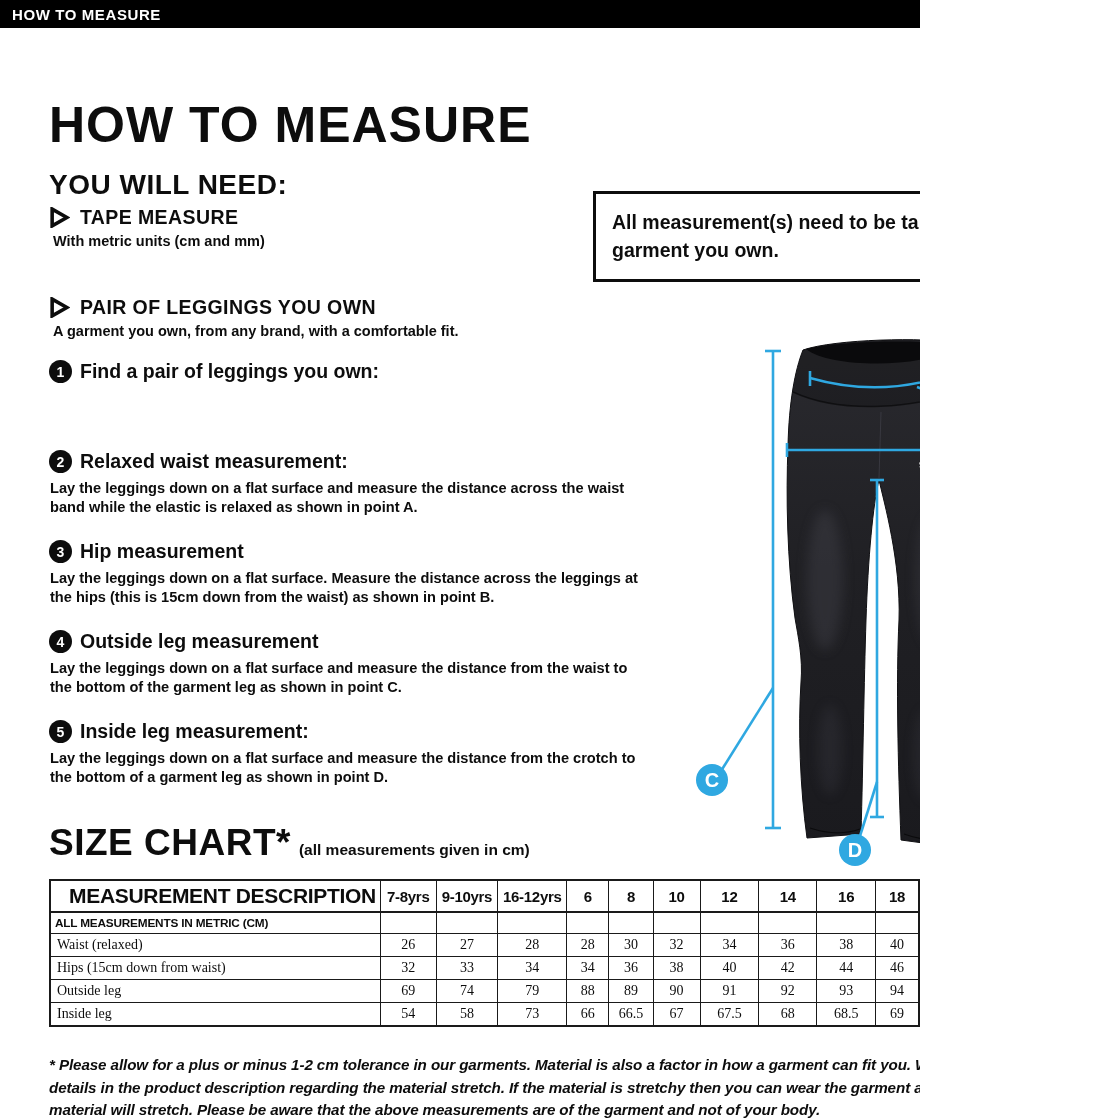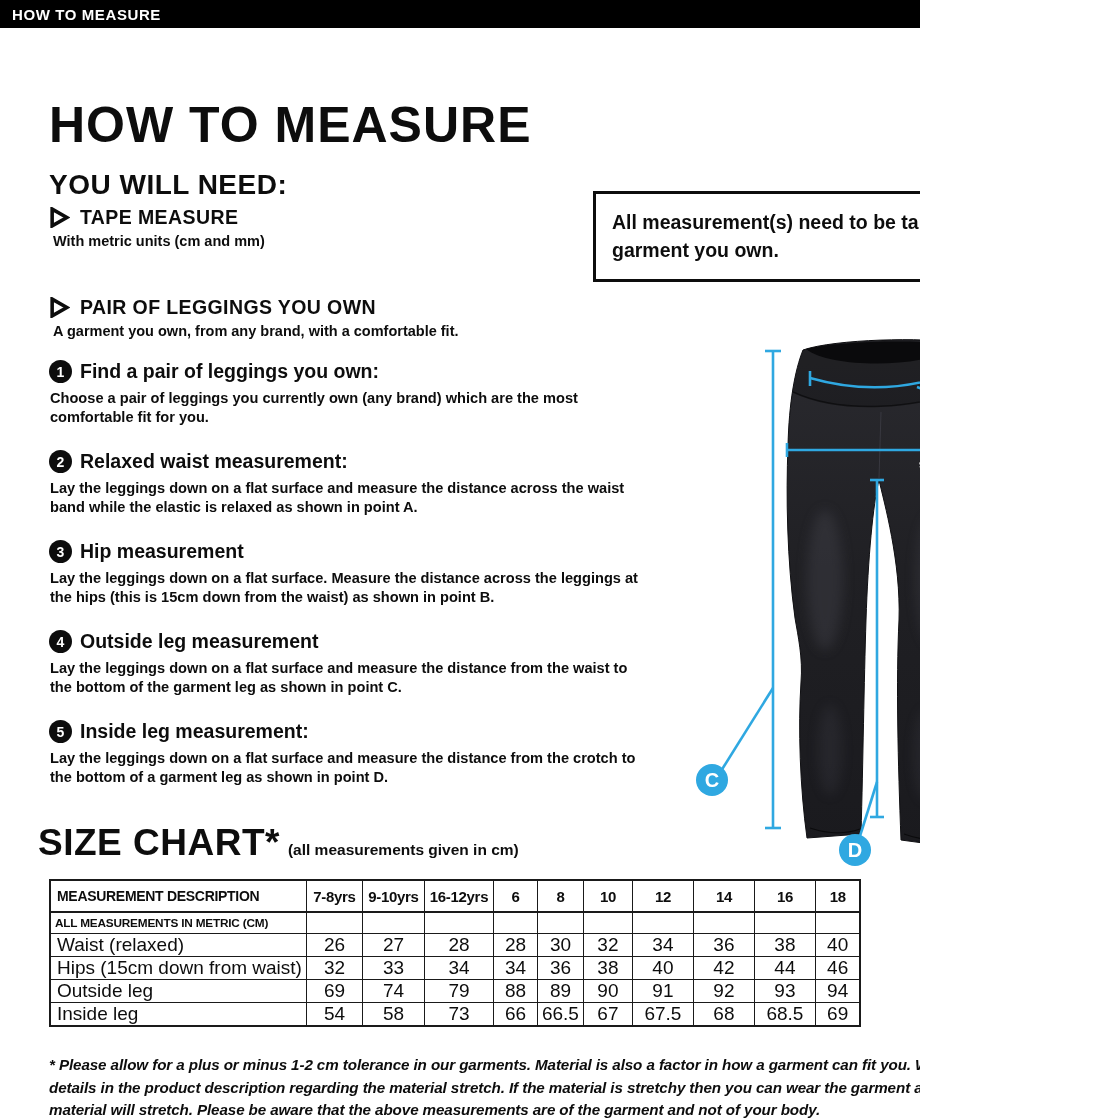--- a/index.html
+++ b/index.html
@@ -28,31 +28,31 @@
            border:3px solid #0d0d0d;padding:14px 16px;font-size:19.5px;font-weight:bold;line-height:1.45;margin-top:44px;}
 
   .steps{position:absolute;left:49px;top:360px;width:610px;list-style:none;margin:0;padding:0;}
   .step{height:90px;}
   .step-head{display:flex;align-items:center;gap:8px;}
   .step-num{width:23px;height:23px;border-radius:50%;background:#0d0d0d;color:#fff;
             display:flex;align-items:center;justify-content:center;font-size:14px;font-weight:bold;flex:0 0 23px;}
   .step-title{margin:0;font-size:19.5px;font-weight:800;}
   .step-body{margin:6px 0 0 1px;font-size:14.6px;font-weight:bold;line-height:1.33;width:595px;}
 
-  .sizechart-head{position:absolute;left:38px;top:822px;}
+  .sizechart-head{position:absolute;left:49px;top:822px;}
   .sizechart-title{font-size:37px;font-weight:800;letter-spacing:.5px;}
   .sizechart-sub{font-size:15.5px;font-weight:bold;margin-left:8px;}
 
   table.sizes{position:absolute;left:49px;top:879px;border-collapse:collapse;table-layout:fixed;
               border:2px solid #1a1a1a;}
   table.sizes th,table.sizes td{border:1.5px solid #1a1a1a;padding:0 4px;white-space:nowrap;overflow:hidden;}
   table.sizes thead th{height:30px;font-size:15px;font-weight:bold;letter-spacing:-.3px;text-align:center;border-bottom-width:2px;}
-  table.sizes thead th.desc-col{text-align:left;padding-left:6px;font-size:14px;}
+  table.sizes thead th.desc-col{text-align:left;padding-left:18px;font-size:21px;}
   .metric-row td{height:20px;font-size:11.8px;font-weight:bold;letter-spacing:-.2px;padding-left:6px;}
-  .data-row td{height:22px;font-size:19px;text-align:center;}
+  .data-row td{height:22px;font-size:14px;text-align:center;font-family:Liberation Serif, serif;}
   .data-row td.rowlabel{text-align:left;padding-left:6px;}
 
   .footnote{position:absolute;left:49px;top:1039px;width:1028px;font-size:15.2px;font-weight:bold;
             font-style:italic;line-height:1.48;letter-spacing:-.1px;}
 
   .figure{position:absolute;left:670px;top:330px;width:450px;height:560px;}
   .mline{stroke:#2FA8E1;stroke-width:2.6;fill:none;}
   .mcirc{fill:#2FA8E1;}
   .mletter{fill:#fff;font-size:20px;font-weight:bold;text-anchor:middle;font-family:"Liberation Sans",sans-serif;}
   .garment-logo{fill:#fff;text-anchor:middle;font-family:"DejaVu Sans",sans-serif;}
@@ -94,21 +94,20 @@
   </div>
 
   <div class="notebox">All measurement(s) need to be taken from a garment you own.</div>
 
   <ul class="steps">
       <li class="step">
         <div class="step-head">
           <span class="step-num">1</span>
           <h3 class="step-title">Find a pair of leggings you own:</h3>
         </div>
-        <p class="step-body">Choose a pair of leggings you currently own (any brand) which are the most comfortable fit for you.</p>
       </li>
       <li class="step">
         <div class="step-head">
           <span class="step-num">2</span>
           <h3 class="step-title">Relaxed waist measurement:</h3>
         </div>
         <p class="step-body">Lay the leggings down on a flat surface and measure the distance across the waist band while the elastic is relaxed as shown in point A.</p>
       </li>
       <li class="step">
         <div class="step-head">

